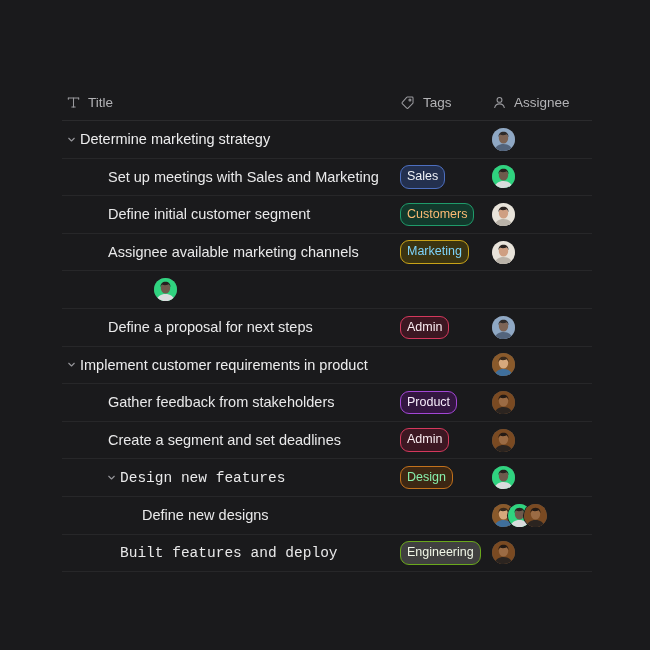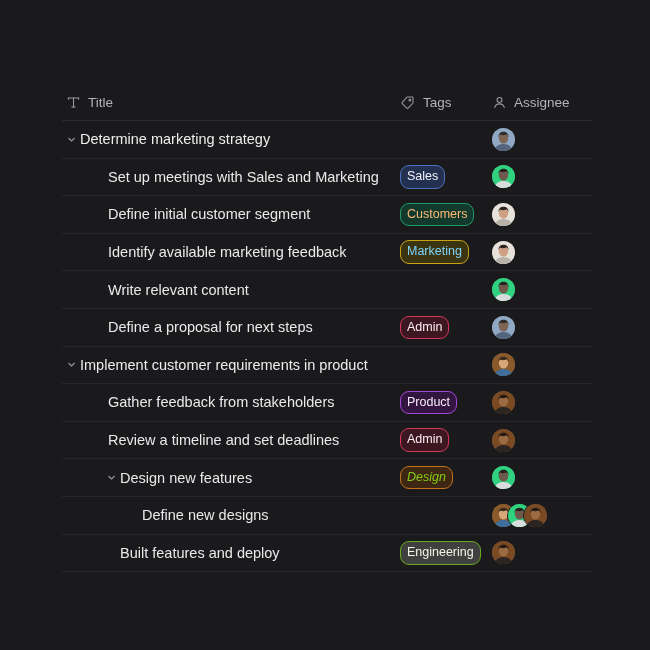--- a/index.html
+++ b/index.html
@@ -91,21 +91,21 @@
   .ttl {
     font-size: 14.5px;
     color: #e9e9ea;
     white-space: nowrap;
   }
   .lvl0 .ttl { color: #ededee; }
 
   
   .ind-0 { padding-left: 0px; text-align: right; }
   .ind-1 { padding-left: 28px; }
-  .ind-2 { padding-left: 40px; }
+  .ind-2 { padding-left: 40px; font-family: Liberation Mono, monospace; }
   .ind-3 { padding-left: 62px; }
 
   
   .tag {
     display: inline-block;
     font-size: 12.5px;
     line-height: 1;
     padding: 4px 6px 5px 6px;
     border-radius: 9px;
     border: 1.4px solid #555;
@@ -242,47 +242,39 @@
           </div>
         </div>
       </div>
       <div class="row lvl1">
         <div class="cell-title ind-1">
           <span class="chev blank">
             <svg viewBox="0 0 16 16" width="11" height="11" fill="none" stroke="currentColor" stroke-width="1.6" stroke-linecap="round" stroke-linejoin="round">
               <path d="M4 6.2 8 10.2 12 6.2"></path>
             </svg>
           </span>
-          <span class="ttl">Identify available marketing feedback</span>
+          <span class="ttl">Assignee available marketing channels</span>
         </div>
         <div class="cell-tags">
           <span class="tag" style="border-color: rgb(200, 163, 24); background: rgb(59, 52, 17); color: #7dd3fc;">Marketing</span>
         </div>
         <div class="cell-assignee">
           <div class="av-group">
             <span class="av">
               <svg viewBox="0 0 40 40">
                 <rect width="40" height="40" fill="#e8e3da"></rect>
                 <path d="M4 40c1.6-8.2 8-12 16-12s14.4 3.8 16 12z" fill="#b9b2a8"></path>
                 <ellipse cx="20" cy="17.5" rx="8.2" ry="9.4" fill="#cf9f82"></ellipse>
                 <path d="M11.3 16.2c-.5-6.3 3.6-9.6 8.7-9.6s9.2 3.3 8.7 9.6c-.9-3.1-2.1-4.6-3.3-5.3-2.2 1.7-8.6 2.1-11.3.4-1 .9-2 2.3-2.8 4.9z" fill="#2a2320"></path>
               </svg>
             </span>
           </div>
         </div>
       </div>
       <div class="row lvl1">
-        <div class="cell-title ind-1">
-          <span class="chev blank">
-            <svg viewBox="0 0 16 16" width="11" height="11" fill="none" stroke="currentColor" stroke-width="1.6" stroke-linecap="round" stroke-linejoin="round">
-              <path d="M4 6.2 8 10.2 12 6.2"></path>
-            </svg>
-          </span>
-          <span class="ttl">Write relevant content</span>
-        </div>
         <div class="cell-tags"></div>
         <div class="cell-assignee">
           <div class="av-group">
             <span class="av">
               <svg viewBox="0 0 40 40">
                 <rect width="40" height="40" fill="#2fd37f"></rect>
                 <path d="M4 40c1.6-8.2 8-12 16-12s14.4 3.8 16 12z" fill="#d9dcdd"></path>
                 <ellipse cx="20" cy="17.5" rx="8.2" ry="9.4" fill="#6e5a4c"></ellipse>
                 <path d="M11.3 16.2c-.5-6.3 3.6-9.6 8.7-9.6s9.2 3.3 8.7 9.6c-.9-3.1-2.1-4.6-3.3-5.3-2.2 1.7-8.6 2.1-11.3.4-1 .9-2 2.3-2.8 4.9z" fill="#26211f"></path>
               </svg>
@@ -363,21 +355,21 @@
           </div>
         </div>
       </div>
       <div class="row lvl1">
         <div class="cell-title ind-1">
           <span class="chev blank">
             <svg viewBox="0 0 16 16" width="11" height="11" fill="none" stroke="currentColor" stroke-width="1.6" stroke-linecap="round" stroke-linejoin="round">
               <path d="M4 6.2 8 10.2 12 6.2"></path>
             </svg>
           </span>
-          <span class="ttl">Review a timeline and set deadlines</span>
+          <span class="ttl">Create a segment and set deadlines</span>
         </div>
         <div class="cell-tags">
           <span class="tag" style="border-color: rgb(212, 56, 92); background: rgb(60, 23, 34); color: rgb(249, 236, 240);">Admin</span>
         </div>
         <div class="cell-assignee">
           <div class="av-group">
             <span class="av">
               <svg viewBox="0 0 40 40">
                 <rect width="40" height="40" fill="#7a4a22"></rect>
                 <path d="M4 40c1.6-8.2 8-12 16-12s14.4 3.8 16 12z" fill="#2b2420"></path>
@@ -391,21 +383,21 @@
       <div class="row lvl2">
         <div class="cell-title ind-2">
           <span class="chev">
             <svg viewBox="0 0 16 16" width="11" height="11" fill="none" stroke="currentColor" stroke-width="1.6" stroke-linecap="round" stroke-linejoin="round">
               <path d="M4 6.2 8 10.2 12 6.2"></path>
             </svg>
           </span>
           <span class="ttl">Design new features</span>
         </div>
         <div class="cell-tags">
-          <span class="tag" style="border-color: rgb(194, 113, 28); background: rgb(61, 39, 19); color: #84cc16; font-style: italic;">Design</span>
+          <span class="tag" style="border-color: rgb(194, 113, 28); background: rgb(61, 39, 19); color: #86efac;">Design</span>
         </div>
         <div class="cell-assignee">
           <div class="av-group">
             <span class="av">
               <svg viewBox="0 0 40 40">
                 <rect width="40" height="40" fill="#2fd37f"></rect>
                 <path d="M4 40c1.6-8.2 8-12 16-12s14.4 3.8 16 12z" fill="#d9dcdd"></path>
                 <ellipse cx="20" cy="17.5" rx="8.2" ry="9.4" fill="#6e5a4c"></ellipse>
                 <path d="M11.3 16.2c-.5-6.3 3.6-9.6 8.7-9.6s9.2 3.3 8.7 9.6c-.9-3.1-2.1-4.6-3.3-5.3-2.2 1.7-8.6 2.1-11.3.4-1 .9-2 2.3-2.8 4.9z" fill="#26211f"></path>
               </svg>

